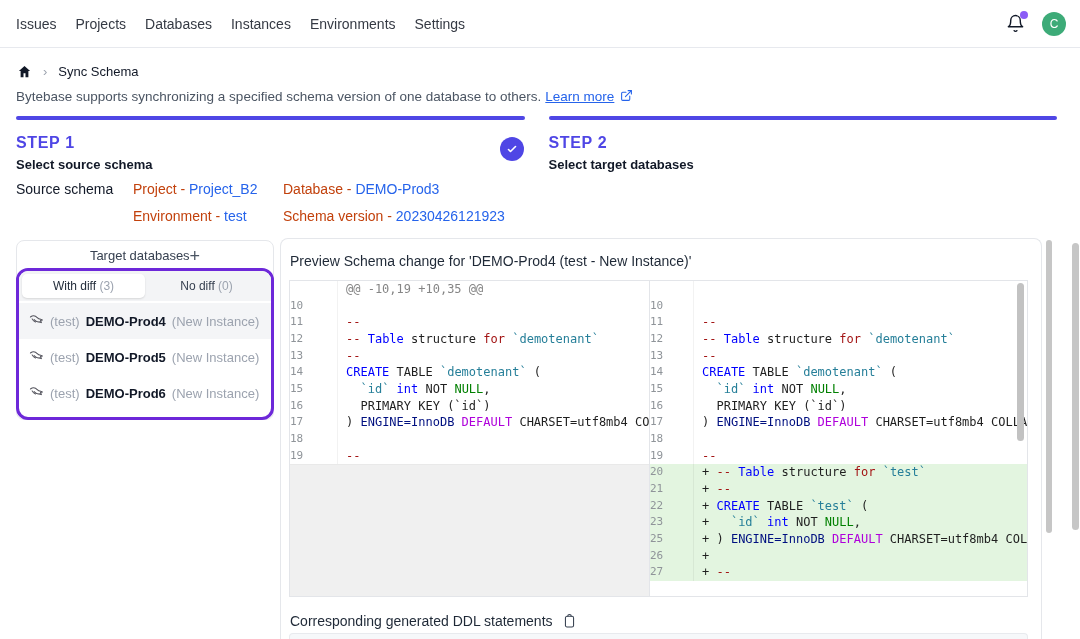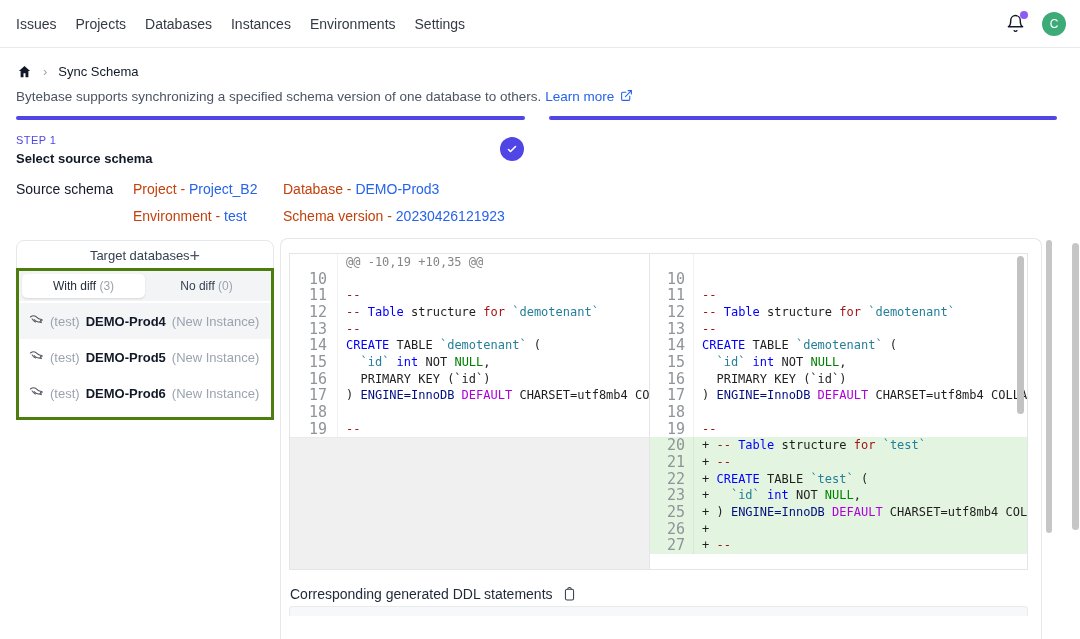--- a/index.html
+++ b/index.html
@@ -23,48 +23,48 @@
   .avatar { width:24px; height:24px; border-radius:50%; background:#3dab78;
     color:#fff; font-size:12px; font-weight:500; display:flex; align-items:center;
     justify-content:center; cursor:pointer; }
 
   
   .crumbs { position:absolute; top:64px; left:17px; display:flex; align-items:center;
     gap:11px; font-size:13px; color:#111827; }
   .crumb-sep { color:#9ca3af; font-size:13px; }
   .intro { position:absolute; top:88px; left:16px; font-size:13.5px; color:#4b5563;
     display:flex; align-items:center; gap:4px; }
-  .intro .link { color:#2563eb; cursor:pointer; }
+  .intro .link { color:#2563eb; cursor:pointer;text-decoration:underline; }
   .ext-icon { margin-left:2px; position:relative; top:1px; }
 
   
   .steps { position:absolute; top:116px; left:16px; width:1041px; display:flex; gap:24px; }
   .step { flex:1; }
   .step-bar { height:4px; border-radius:2px; background:#4f46e5; margin-bottom:14px; }
-  .step-label { font-size:11px; font-weight:400; color:#4f46e5; letter-spacing:.04em; }
+  .step-label { font-size:16px; font-weight:700; color:#4f46e5; letter-spacing:.04em; }
   .step-title { font-size:13px; font-weight:600; color:#111827; margin-top:5px; }
   .check { position:absolute; left:500px; top:137px; width:24px; height:24px;
     border-radius:50%; background:#4f46e5; display:flex; align-items:center;
     justify-content:center; }
 
   
   .source-label { position:absolute; top:181px; left:16px; font-size:14px; color:#111827; }
   .source-fields { position:absolute; top:181px; left:133px; display:grid;
     grid-template-columns:150px auto; row-gap:11px; font-size:14px; }
   .field .lab { color:#c2410c; }
   .field .link { color:#2563eb; cursor:pointer; }
 
   
   .target-card { position:absolute; left:16px; top:240px; width:258px;
     border:1px solid #e5e7eb; border-radius:8px; background:#fff; }
   .target-head { display:flex; align-items:center; justify-content:center;
     padding:7px 12px 6px; }
   .target-title { font-size:13px; font-weight:500; color:#374151; }
   .plus-btn { font-size:18px; color:#4b5563; line-height:14px; cursor:pointer; }
-  .red-box { border:3px solid #4d7c0f; border-radius:0; overflow:hidden; margin:-1px; }
+  .red-box { border:3px solid #6d28d9; border-radius:12px; overflow:hidden; margin:-1px; }
   .tabs { display:flex; background:#f3f4f6; padding:3px; }
   .tab { flex:1; text-align:center; font-size:12px; padding:5px 0; color:#374151;
     font-weight:500; cursor:pointer; }
   .tab .cnt { color:#9ca3af; font-weight:400; }
   .tab.active { background:#fff; border-radius:5px; box-shadow:0 1px 2px rgba(0,0,0,.12); color:#1f2937; }
   .db-list { padding:2px 0 6px; }
   .db-row { display:flex; align-items:center; gap:6px; height:36px; padding:0 10px;
     font-size:13px; color:#9ca3af; cursor:pointer; white-space:nowrap; overflow:hidden; }
   .db-row.selected { background:#f4f5f7; }
   .db-name { color:#111827; font-weight:600; }
@@ -75,21 +75,21 @@
     border:1px solid #e5e7eb; border-bottom:none; border-radius:8px 8px 0 0;
     background:#fff; padding:14px 13px 0 8px; }
   .preview-title { font-size:14px; color:#1f2937; margin-bottom:11px; padding-left:1px; }
 
   .editor { display:flex; border:1px solid #e3e5e9; height:317px; position:relative;
     background:#fff; font-family:"DejaVu Sans Mono", monospace; font-size:12px; }
   .pane { overflow:hidden; display:flex; flex-direction:column; }
   .pane-left { width:360px; border-right:1px solid #e3e5e9; }
   .pane-right { flex:1; position:relative; }
   .code-row { display:flex; height:16.68px; line-height:16.68px; flex-shrink:0; }
-  .ln { text-align:right; color:#8f9499; flex-shrink:0; font-size:15px;
+  .ln { color:#8f9499; flex-shrink:0; font-size:11px;
     border-right:1px solid rgba(0,0,0,.05); }
   .pane-left .ln { width:48px; padding-right:10px; }
   .pane-right .ln { width:44px; padding-right:8px; }
   .code { white-space:pre; overflow:hidden; padding-left:8px; color:#1f1f1f; flex:1; }
   .code-row.added { background:#e3f5e0; }
   .left-filler { flex:1; background:#f0f0f0; border-top:1px solid #e9e9e9; }
   .ed-thumb { position:absolute; right:3px; top:2px; width:7px; height:158px;
     background:#c2c2c2; border-radius:4px; cursor:pointer; }
 
   .ddl-head { display:flex; align-items:center; gap:9px; margin-top:16px;
@@ -153,20 +153,22 @@
 </div>
 
 <div class="steps">
   <div class="step">
     <div class="step-bar"></div>
     <div class="step-label">STEP 1</div>
     <div class="step-title">Select source schema</div>
   </div>
   <div class="step">
     <div class="step-bar"></div>
+    <div class="step-label">STEP 2</div>
+    <div class="step-title">Select target databases</div>
   </div>
 </div>
 <div class="check">
   <span style="display:flex;">
     <svg width="12" height="12" viewBox="0 0 24 24" fill="none" stroke="#fff" stroke-width="3.2" stroke-linecap="round" stroke-linejoin="round">
         <path d="M5 13l4 4L19 7"></path>
       </svg>
   </span>
 </div>
 
@@ -220,20 +222,21 @@
           </span>
           <span>(test)</span>
           <span class="db-name">DEMO-Prod6</span>
           <span>(New Instance)</span>
         </div>
       </div>
   </div>
 </div>
 
 <div class="preview-card">
+  <div class="preview-title">Preview Schema change for 'DEMO-Prod4 (test - New Instance)'</div>
   <div class="editor">
     <div class="pane pane-left">
       <div style="display:flex;flex-direction:column;">
           <div class="code-row">
             <span class="ln"></span>
             <span class="code"><span style="color: rgb(133, 133, 133);">@@ -10,19 +10,35 @@</span></span>
           </div>
           <div class="code-row">
             <span class="ln">10</span>
             <span class="code"></span>

